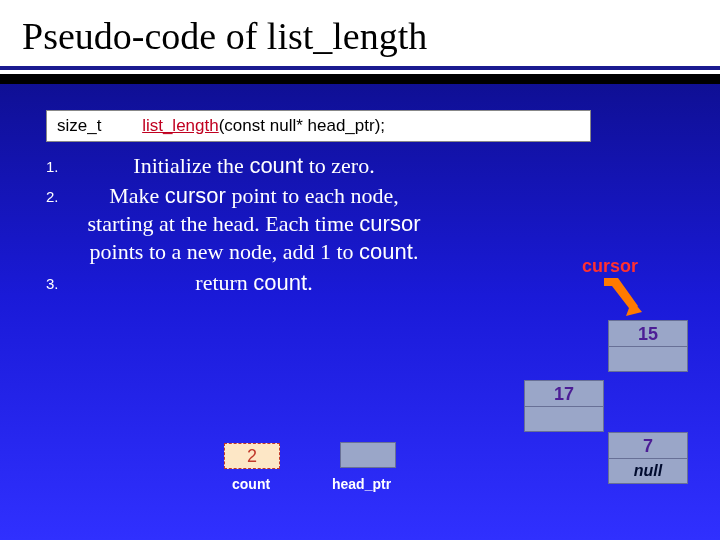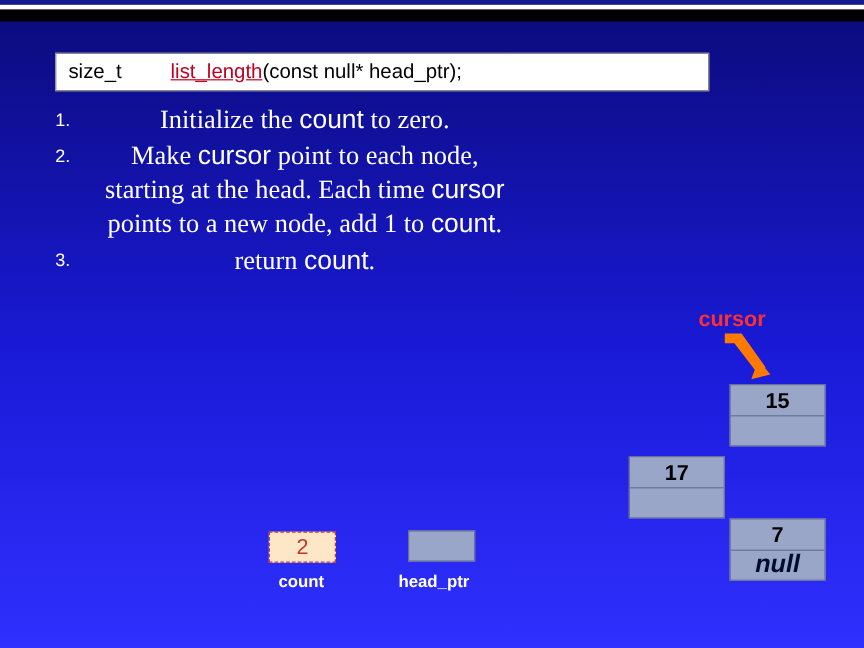--- a/index.html
+++ b/index.html
@@ -103,43 +103,46 @@
     position: absolute;
     width: 80px; height: 52px;
     background: #9aa6c8;
     border: 1px solid #687096;
   }
   .node .val {
     text-align: center;
     font-family: Arial, sans-serif;
     font-weight: bold;
     font-size: 18px;
-    color: #000000;
+    color: #4c1d95;
     height: 26px; line-height: 26px;
     border-bottom: 1px solid #687096;
   }
   .node .ptr { height: 25px; }
   .node-1 { left: 608px; top: 320px; }
   .node-0 { left: 524px; top: 380px; }
   .node-2 { left: 608px; top: 432px; }
   .node-2 .null {
     text-align: center;
     font-family: Arial, sans-serif;
     font-weight: bold;
     font-style: italic;
-    font-size: 21px;
+    font-size: 16px;
     color: #000b2e;
     line-height: 24px;
   }
 </style>
 </head>
 <body>
 
 <div class="slide">
 
+  <div class="title-block">
+    <div class="title">Pseudo-code of list_length</div>
+  </div>
   <div class="hr1"></div>
   <div class="hrgap"></div>
   <div class="hr2"></div>
 
   <div class="codebox">
     <span>size_t </span><span class="fn">list_length</span><span>(const null* head_ptr);</span>
   </div>
 
   <div class="body-area">
     <ol class="steps">

